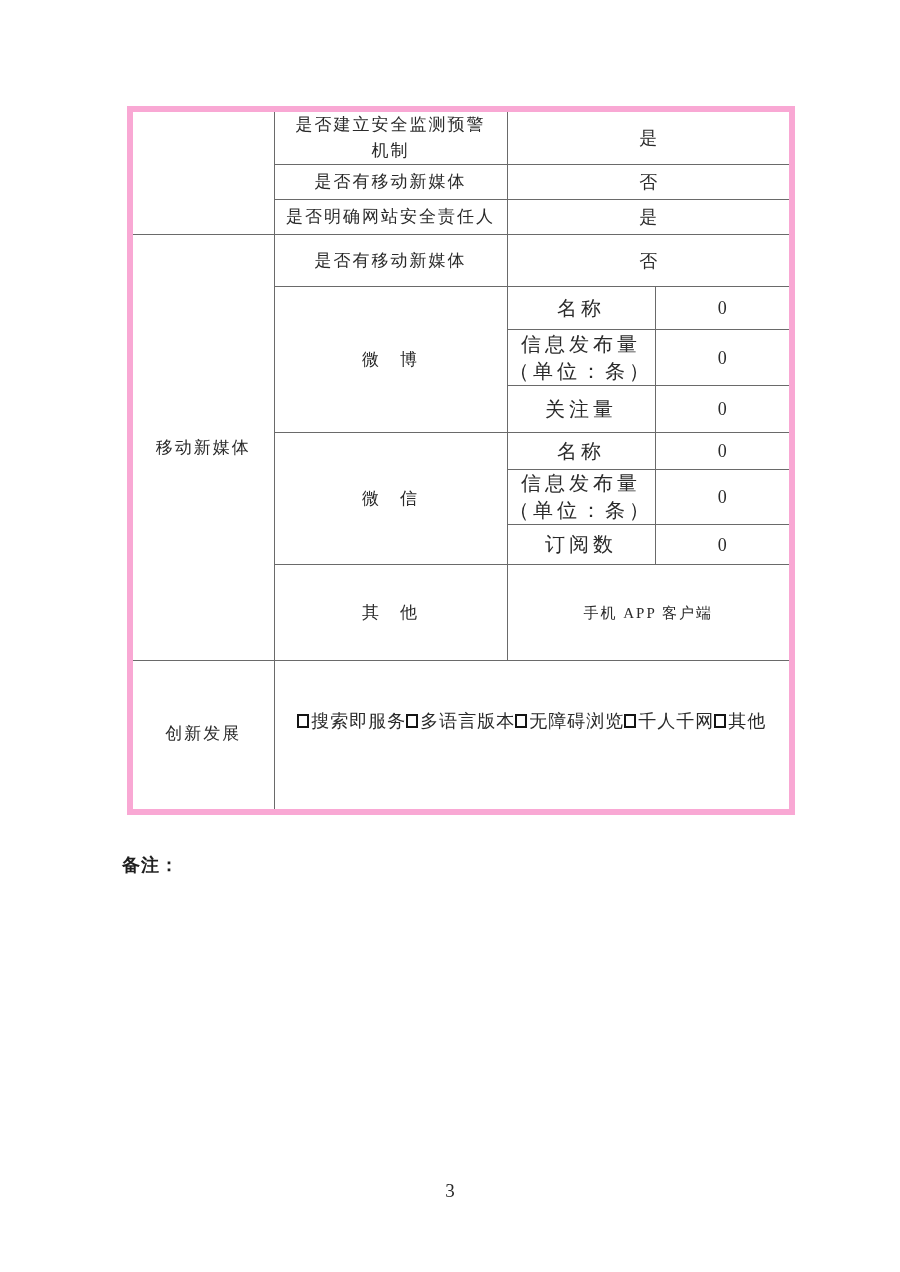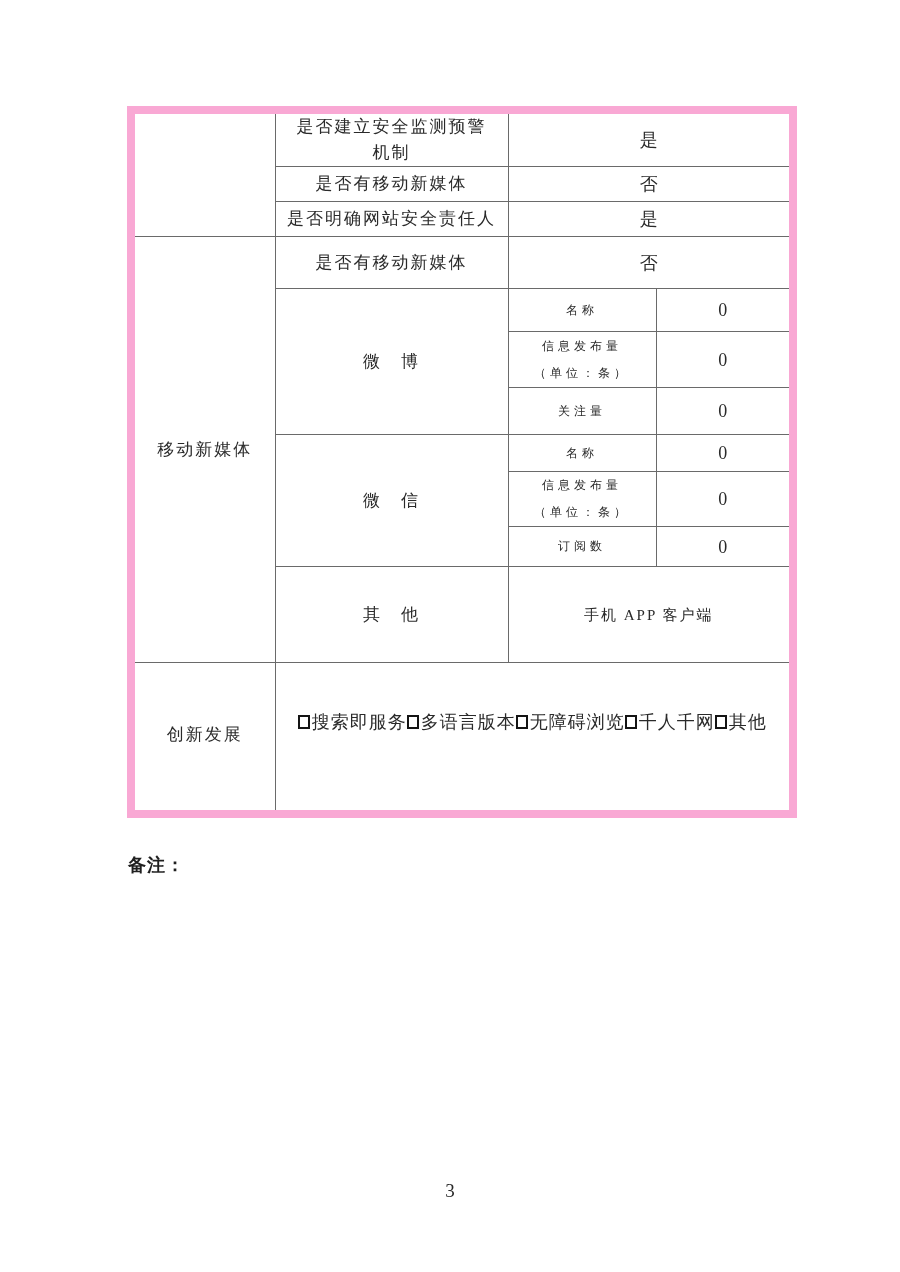--- a/index.html
+++ b/index.html
@@ -8,35 +8,35 @@
     width: 900px; height: 1272px; position: relative;
     font-family: "Liberation Serif", "DejaVu Serif", serif;
     color: #2a2a2a;
   }
   .page { position: absolute; inset: 0; background: #ffffff; overflow: hidden; }
 
   table.report-table {
     position: absolute; left: 127px; top: 106px;
     width: 662px; table-layout: fixed;
     border-collapse: collapse;
-    border: 8px solid #f9a8d4;
+    border: 6px solid #f9a8d4;
   }
   td {
     border: 1px solid #6a6a6a;
     vertical-align: middle;
     text-align: center;
     font-size: 17px;
     line-height: 26px;
     white-space: pre-line;
   }
   .c1   { letter-spacing: 2px; }                        
   .q    { letter-spacing: 2px; }                        
   .a    { font-size: 18px; letter-spacing: 0; }         
   .plat { letter-spacing: 2px; }                        
-  .sub  { font-size: 12px; letter-spacing: 4px; line-height: 27px; } 
+  .sub  { font-size: 20px; letter-spacing: 4px; line-height: 27px; } 
   .val  { font-size: 18px; }                            
   .wide-a { font-size: 15px; letter-spacing: 2px; }     
 
   tr.r1  { height: 55px; }
   tr.r2  { height: 35px; }
   tr.r3  { height: 35px; padding-left: 12px; }
   tr.r4  { height: 52px; }
   tr.r5  { height: 43px; }
   tr.r6  { height: 56px; }
   tr.r7  { height: 47px; }
@@ -48,21 +48,21 @@
 
   td.cbcell { padding-bottom: 26px; font-size: 18px; letter-spacing: 1px; white-space: nowrap; }
   .cb-item { display: inline-block; white-space: nowrap; }
   .checkbox {
     display: inline-block; width: 12px; height: 14px;
     border: 2px solid #141414; background: #ffffff;
     vertical-align: -1px; margin-right: 2px;
   }
 
   .remarks {
-    position: absolute; left: 128px; top: 853px;
+    position: absolute; left: 122px; top: 853px;
     font-size: 18px; font-weight: bold; letter-spacing: 1px;
     color: #1f1f1f;
   }
   .page-number {
     position: absolute; left: 0; right: 0; top: 1180px;
     text-align: center; font-size: 19px; color: #2a2a2a;
   }
 </style>
 </head>
 <body>

